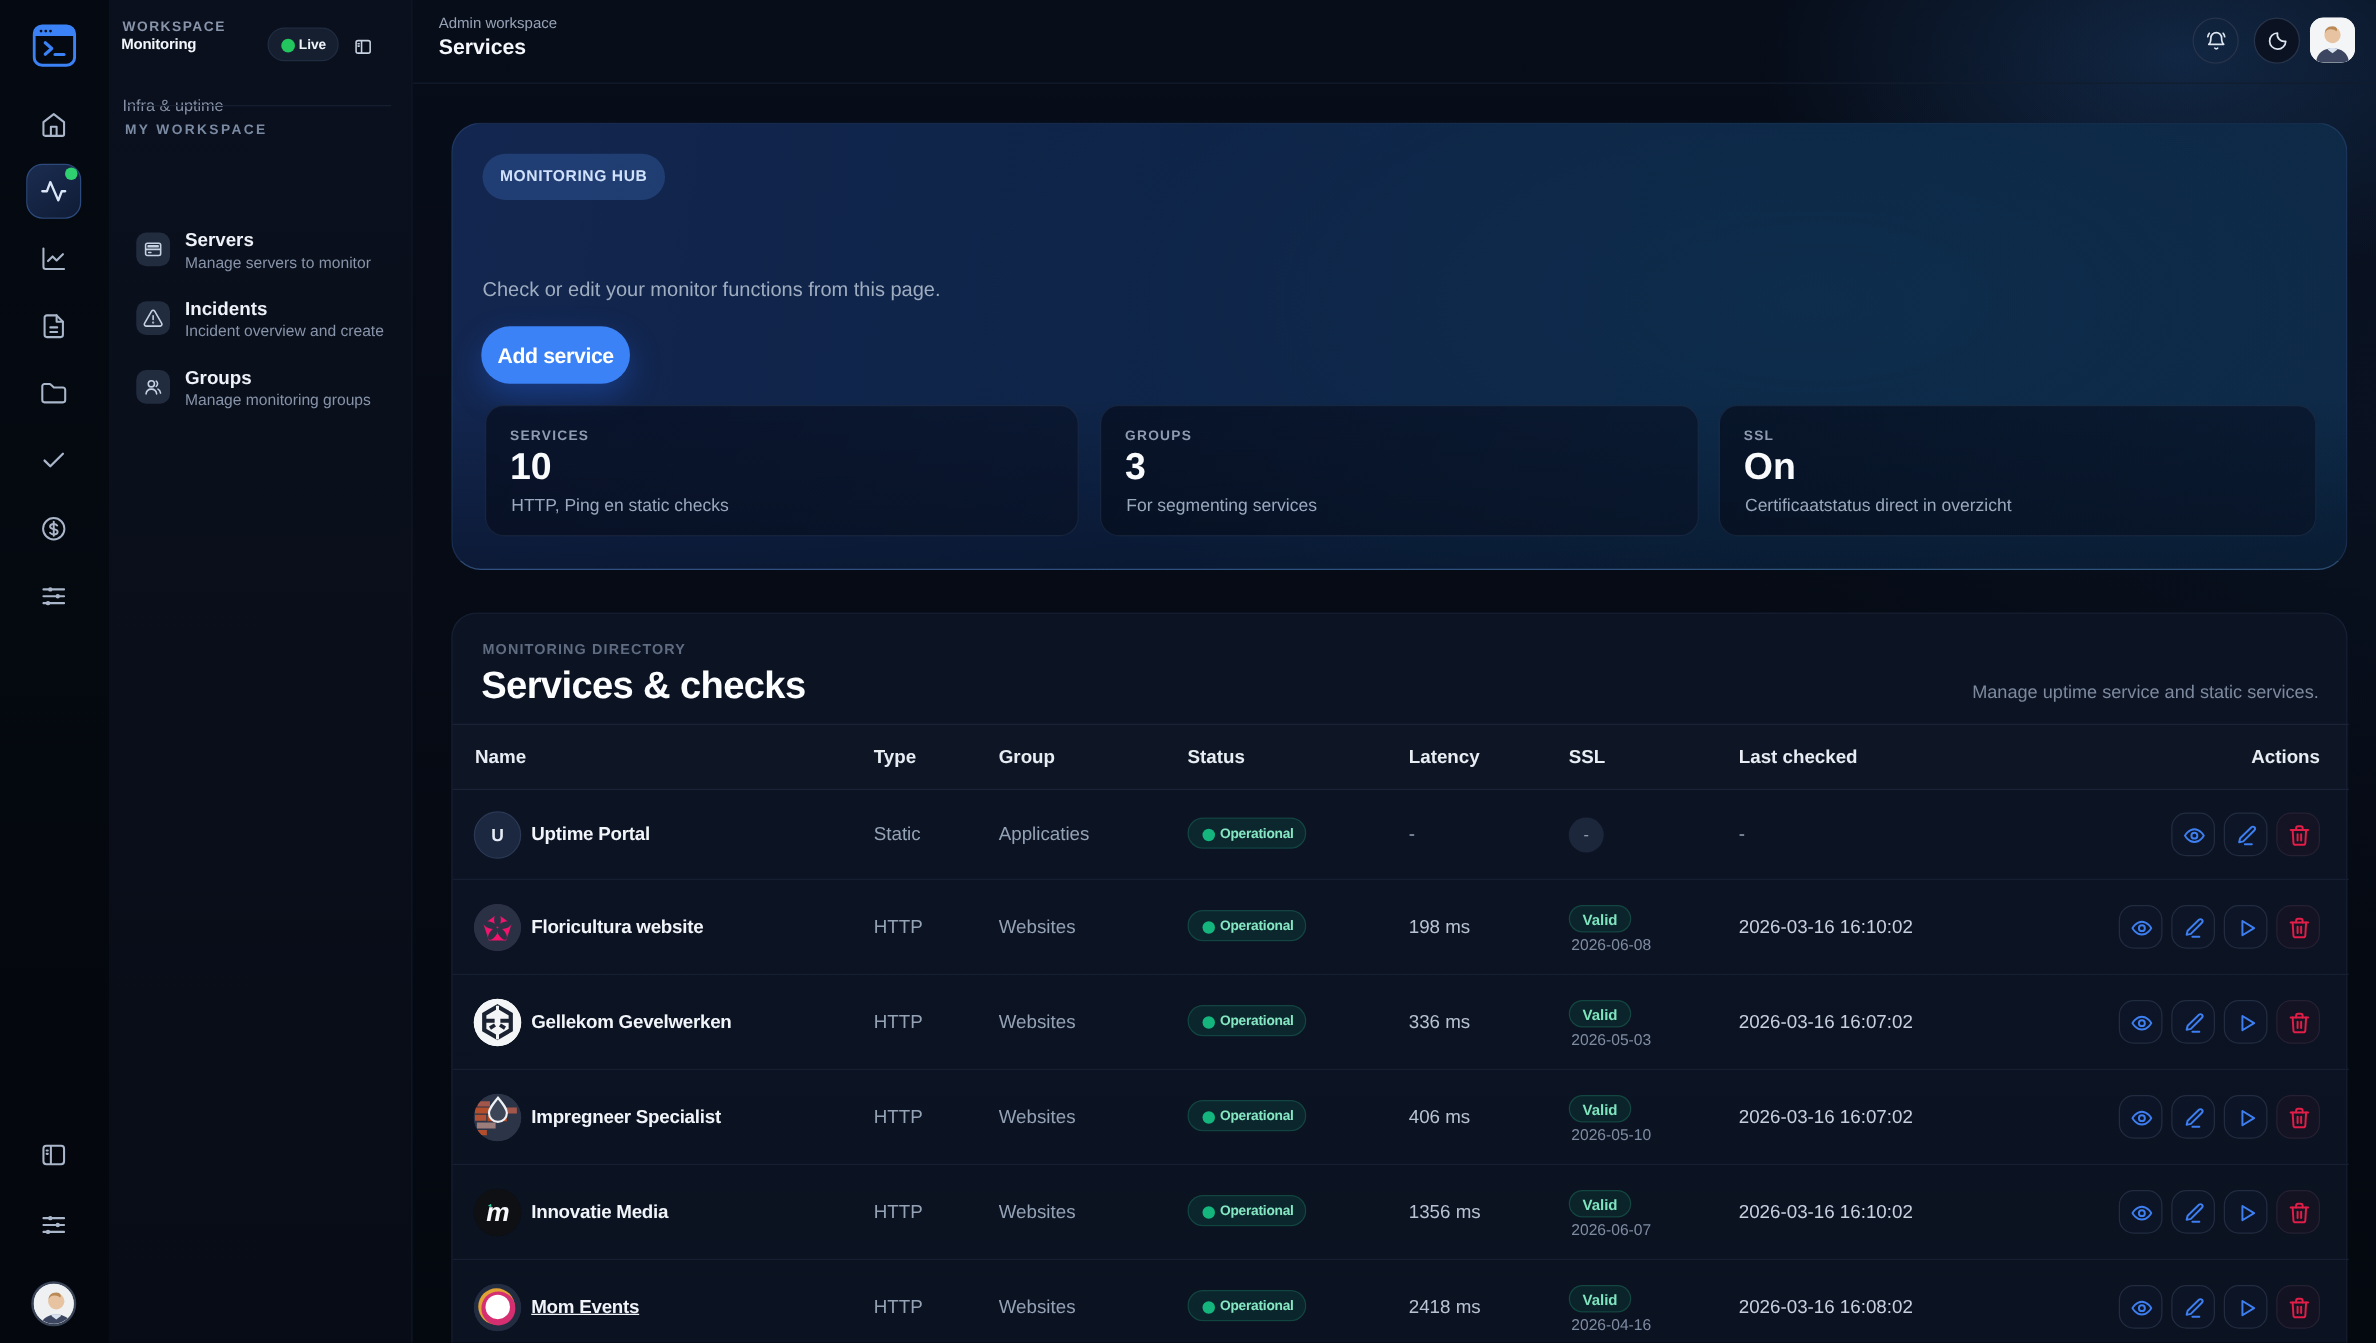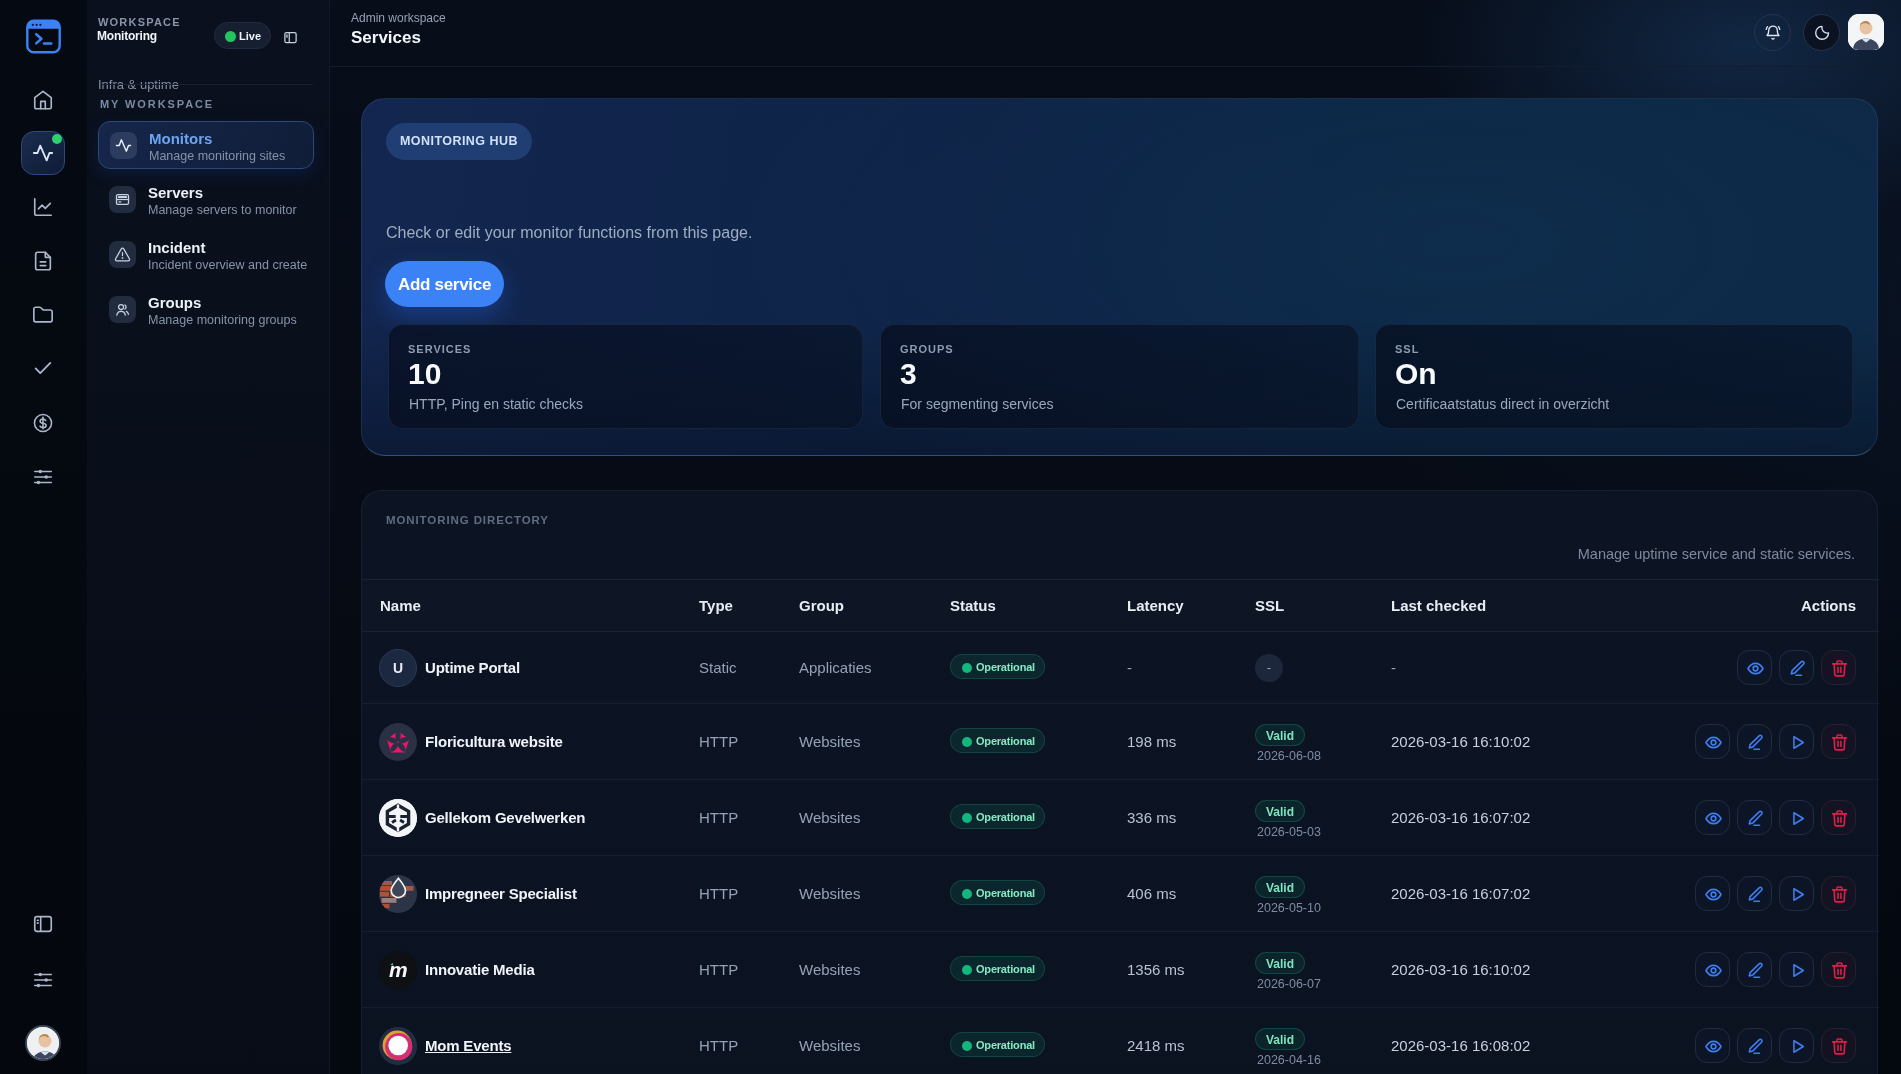--- a/index.html
+++ b/index.html
@@ -217,50 +217,41 @@
     <svg viewBox="0 0 24 24" width="15" height="15" fill="none" stroke="currentColor" stroke-width="2" stroke-linejoin="round">
         <rect x="3" y="4" width="18" height="16" rx="2.5"></rect>
         <path d="M10 4v16"></path>
         <path d="M5.5 8h1.5M5.5 11h1.5" stroke-linecap="round"></path>
       </svg>
   </div>
   <div class="sb-sub" style="position:absolute;left:11px;top:52px;margin-top:25px;">Infra &amp; uptime</div>
   <div class="sb-divider"></div>
   <div class="sb-label" style="position:absolute;left:13px;top:98px;color:#7a8aa3;letter-spacing:1.9px;">MY WORKSPACE</div>
 
-  <div class="menu-item act" style="top:121px;">
-    <div class="mi-tile">
-        <svg viewBox="0 0 24 24" fill="none" stroke="currentColor" stroke-width="2" stroke-linecap="round" stroke-linejoin="round">
-          <path d="M22 12h-3l-3 8L9 4l-3 8H2"></path>
-        </svg>
-      </div>
-    <div class="mi-title">Monitors</div>
-    <div class="mi-sub">Manage monitoring sites</div>
-  </div>
   <div class="menu-item" style="top:176px;">
     <div class="mi-tile">
         <svg viewBox="0 0 24 24" fill="none" stroke="currentColor" stroke-width="1.8" stroke-linejoin="round">
           <rect x="3.5" y="5" width="17" height="14" rx="2"></rect>
           <path d="M3.5 12h17"></path>
           <path d="M7 15.5h2.5" stroke-linecap="round"></path>
           <rect x="5.5" y="7" width="13" height="3" rx="1" fill="currentColor" stroke="none"></rect>
         </svg>
       </div>
     <div class="mi-title">Servers</div>
     <div class="mi-sub">Manage servers to monitor</div>
   </div>
   <div class="menu-item" style="top:231px;">
     <div class="mi-tile">
         <svg viewBox="0 0 24 24" fill="none" stroke="currentColor" stroke-width="1.8" stroke-linecap="round" stroke-linejoin="round">
           <path d="m21.7 18-8-13.9a2 2 0 0 0-3.4 0L2.3 18A2 2 0 0 0 4 21h16a2 2 0 0 0 1.7-3Z"></path>
           <path d="M12 9.5v4"></path>
           <circle cx="12" cy="17" r="0.4" fill="currentColor"></circle>
         </svg>
       </div>
-    <div class="mi-title">Incident</div>
+    <div class="mi-title">Incidents</div>
     <div class="mi-sub">Incident overview and create</div>
   </div>
   <div class="menu-item" style="top:286px;">
     <div class="mi-tile">
         <svg viewBox="0 0 24 24" fill="none" stroke="currentColor" stroke-width="1.8" stroke-linecap="round" stroke-linejoin="round">
           <circle cx="10" cy="8.5" r="3.5"></circle>
           <path d="M4 20c.5-3.5 3-5.5 6-5.5s5.5 2 6 5.5"></path>
           <path d="M15.5 5.6a3.5 3.5 0 0 1 0 5.8"></path>
           <path d="M17.5 14.6c1.6.9 2.6 2.5 2.9 4.4"></path>
         </svg>
@@ -313,20 +304,21 @@
     </div>
     <div class="stat" style="left:1013px;width:478px;">
       <div class="lb">SSL</div>
         <div class="num">On</div>
         <div class="cap">Certificaatstatus direct in overzicht</div>
     </div>
   </div>
 
   <div class="tcard">
     <div class="tc-label">MONITORING DIRECTORY</div>
+    <div class="tc-h2">Services &amp; checks</div>
     <div class="tc-note">Manage uptime service and static services.</div>
     <div class="thead">
       <div class="th" style="left:18px;">Name</div>
       <div class="th" style="left:337px;">Type</div>
       <div class="th" style="left:437px;">Group</div>
       <div class="th" style="left:588px;">Status</div>
       <div class="th" style="left:765px;">Latency</div>
       <div class="th" style="left:893px;">SSL</div>
       <div class="th" style="left:1029px;">Last checked</div>
       <div class="th" style="right:23px;">Actions</div>

